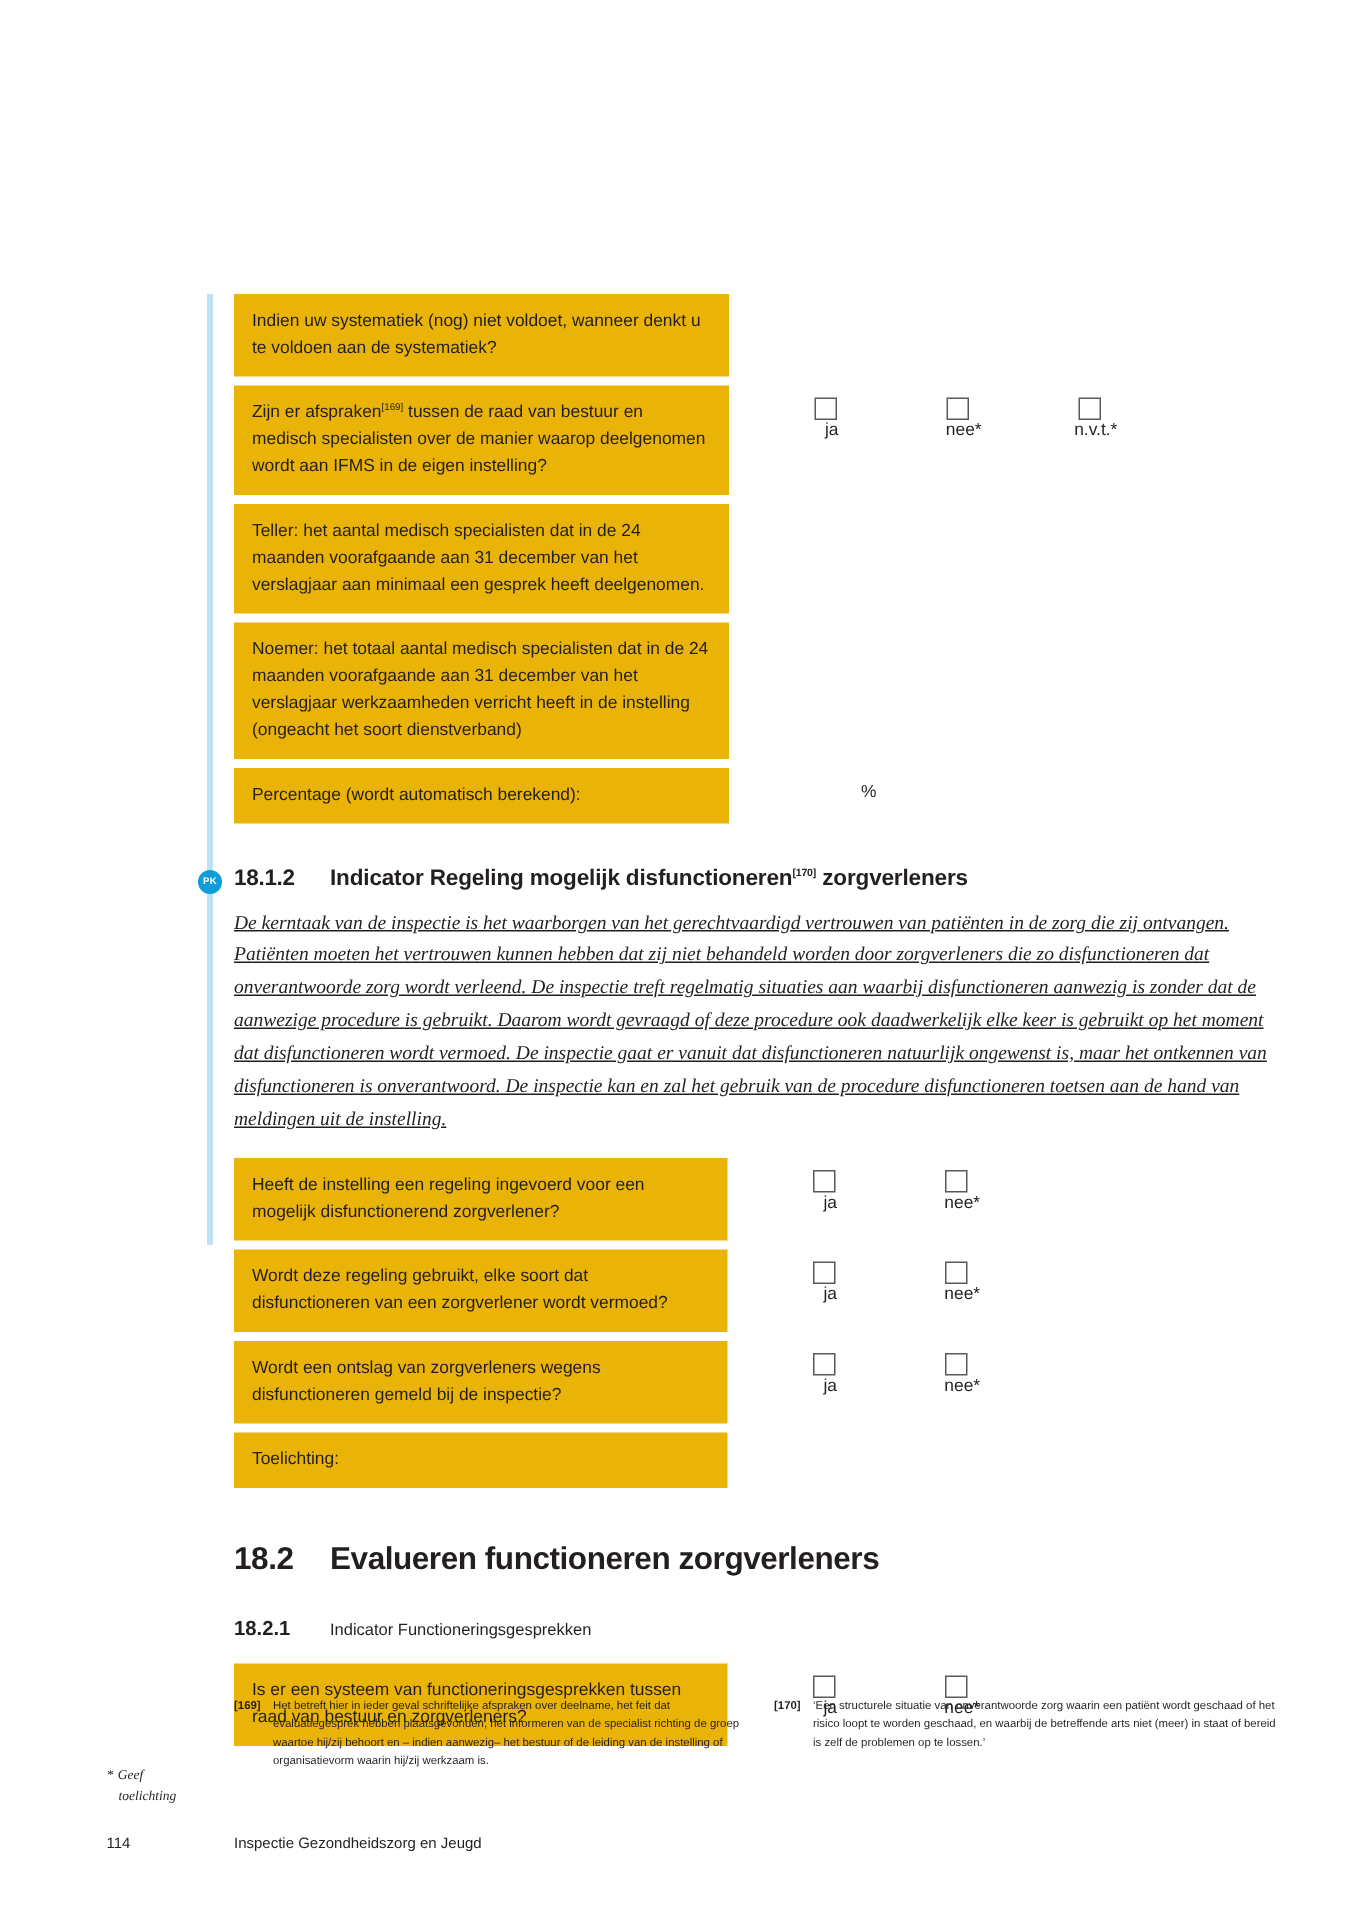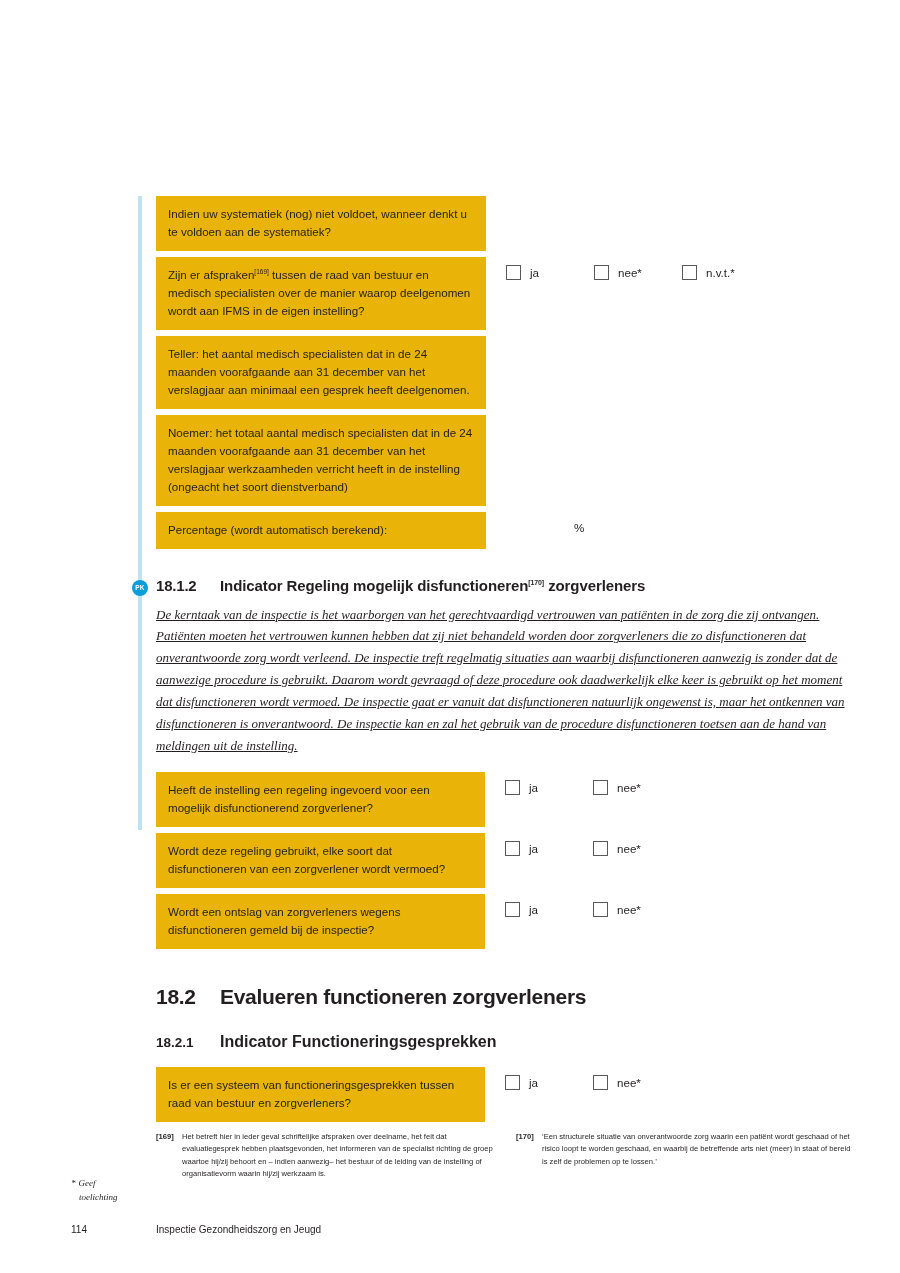--- a/index.html
+++ b/index.html
@@ -67,20 +67,21 @@
     display: flex;
     align-items: flex-start;
     padding-top: 8px;
     margin-left: 20px;
   }
   .answer {
     display: flex;
     align-items: center;
     font-size: 11.6px;
     color: #231f20;
+    flex-direction: column;
   }
   .answer .cb {
     width: 15px;
     height: 15px;
     border: 1px solid #58595b;
     background: #ffffff;
     box-sizing: border-box;
     display: inline-block;
   }
   .answer .lbl { margin-left: 9px; white-space: nowrap; }
@@ -158,22 +159,22 @@
     margin-top: 14px;
     margin-bottom: 16px;
   }
   .h4num {
     font-size: 13.5px;
     font-weight: bold;
     width: 64px;
     margin-top: 12px;
   }
   .h4text {
-    font-size: 16px;
-    font-weight: bold;
+    font-size: 11px;
+    font-weight: normal;
     text-align: right;
   }
 
   
   .intro {
     font-family: "Liberation Serif", serif;
     font-style: italic;
     font-size: 13px;
     line-height: 1.68;
     width: 690px;
@@ -348,20 +349,23 @@
           </div>
           <div class="ansslot">
             <div class="answer">
               <span class="cb"></span>
               <span class="lbl">nee*</span>
             </div>
           </div>
         </div>
       </div>
 
+      <div class="qrow">
+        <div class="qbox w329">Toelichting:</div>
+      </div>
 
     </div>
 
     <div class="h2row">
       <span class="h2num">18.2</span>
       <span class="h2text">Evalueren functioneren zorgverleners</span>
     </div>
 
     <div class="h4row">
       <span class="h4num">18.2.1</span>

